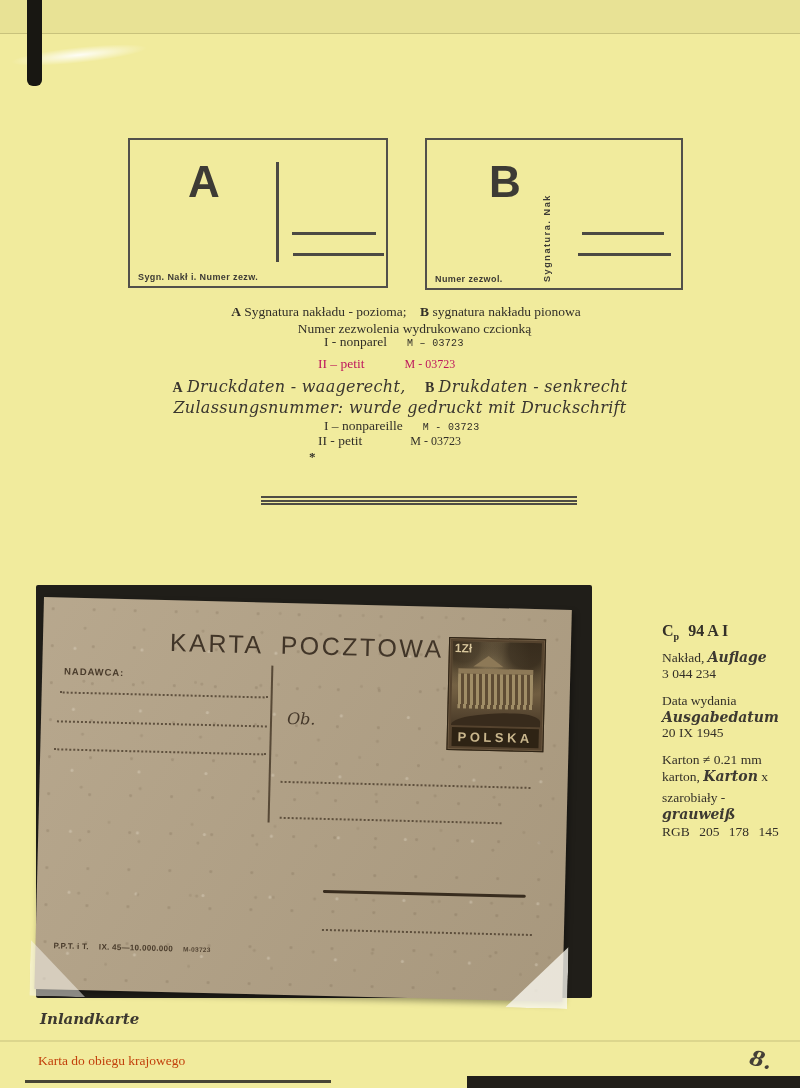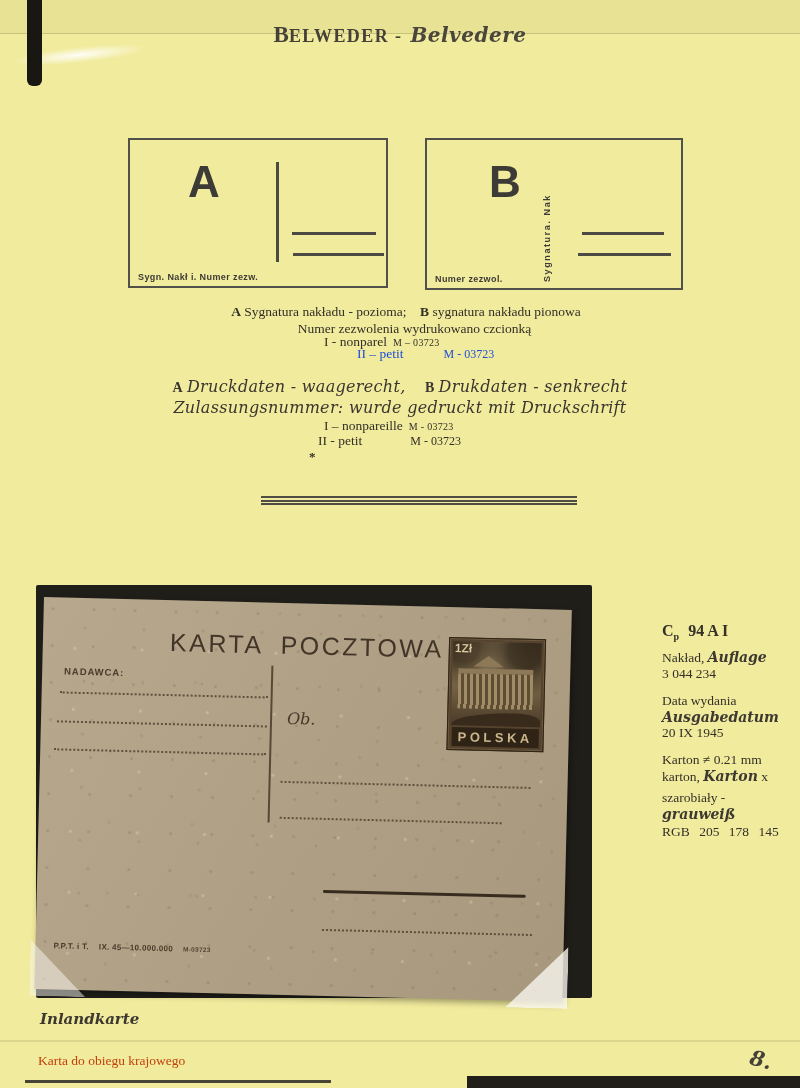--- a/index.html
+++ b/index.html
@@ -39,24 +39,24 @@
   .dcaption{left:8px;bottom:4px;font:700 9px "Liberation Sans",sans-serif;
             letter-spacing:0.4px;color:#3d3b35;}
   #boxB-vtext{left:115px;top:42px;height:100px;writing-mode:vertical-rl;transform:rotate(180deg);
             font:700 9px "Liberation Sans",sans-serif;letter-spacing:1.6px;color:#3d3b35;}
 
   
   .note-center{left:0;right:0;text-align:center;color:#322f28;}
   .serif13{font-size:13.5px;font-family:"Liberation Serif",serif;padding-left:12px;}
   #pol-l1{top:304px;} #pol-l2{top:321px;margin-left:17px;}
   #pol-l3{left:312px;top:334px;color:#322f28;}
-  #pol-l4{left:306px;top:346px;color:#1d4ed8;margin-left:39px;}
+  #pol-l4{left:306px;top:356px;color:#be185d;}
   .ab{font-weight:700;}
   .sp{margin-left:10px;} .sp2{margin-left:14px;}
-  .code-sm{font-size:10px;margin-left:6px;letter-spacing:0.3px;}
+  .code-sm{font-size:10px;margin-left:20px;letter-spacing:0.3px;font-family:Liberation Mono, monospace;}
   .code-md{font-size:12px;}
   #pol-l4 .code-md{margin-left:40px;}
   .script-line{font:italic 16px "DejaVu Serif",serif;color:#3a362f;letter-spacing:0.3px;}
   #ger-l1{top:377px;} #ger-l2{top:398px;}
   .ab-up{font:700 14px "Liberation Serif",serif;font-style:normal;margin-right:4px;}
   #ger-l3{left:312px;top:418px;color:#322f28;}
   #ger-l4{left:306px;top:433px;color:#322f28;}
   #ger-l4 .code-md{margin-left:48px;}
   #ger-mark{left:309px;top:449px;font:700 13px "Liberation Serif",serif;color:#322f28;}
 
@@ -142,23 +142,20 @@
 </head>
 <body>
 
 <div id="page">
 
   <div class="abs" id="top-band"></div>
   <div class="abs" id="white-streak"></div>
   <div class="abs" id="crease-low"></div>
   <div class="abs" id="black-bar"></div>
 
-  <div class="abs" id="title">
-    <span class="t-initial">B</span><span class="t-rest">ELWEDER -</span><span class="t-script">Belvedere</span>
-  </div>
 
   <div class="abs dbox" id="boxA">
     <div class="abs dletter">A</div>
     <div class="abs dline" id="boxA-v"></div>
     <div class="abs dline" id="boxA-h1"></div>
     <div class="abs dline" id="boxA-h2"></div>
     <div class="abs dcaption">Sygn. Nakł i.  Numer zezw.</div>
   </div>
 
   <div class="abs dbox" id="boxB">

